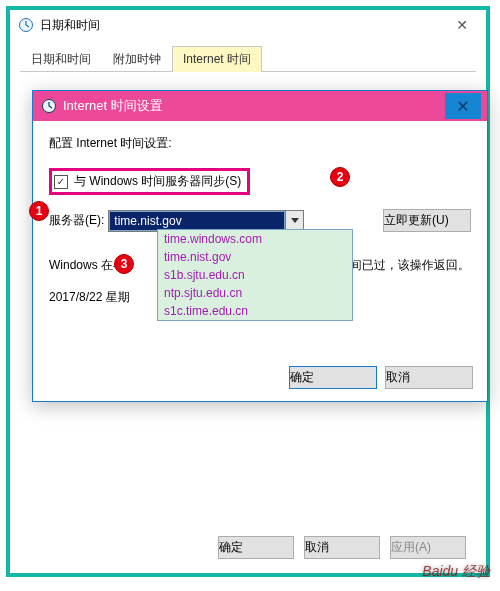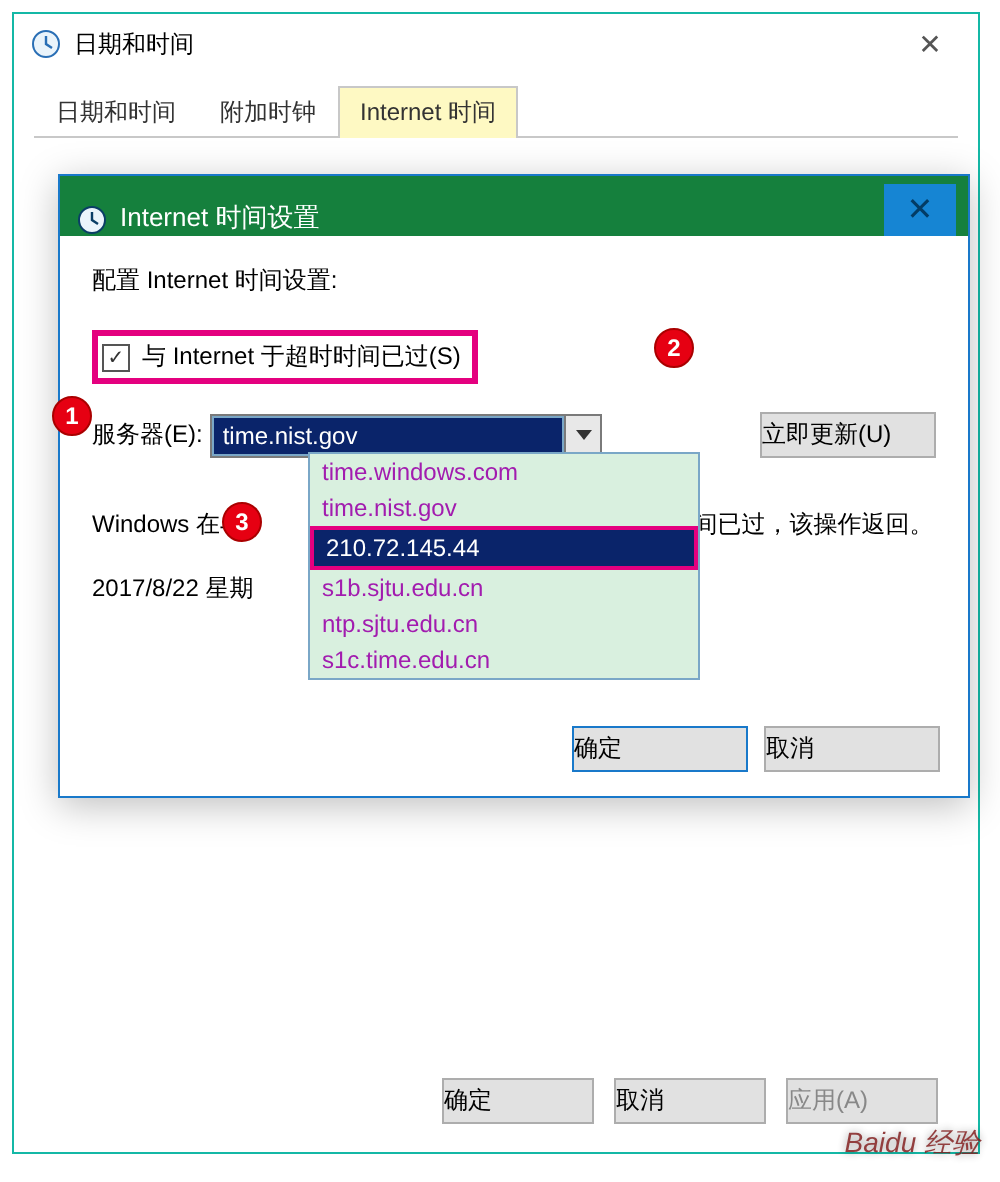--- a/index.html
+++ b/index.html
@@ -1,26 +1,26 @@
 <!DOCTYPE html>
 <html><head>
 <meta charset="utf-8">
 <style>
   * { box-sizing: border-box; font-family: "Microsoft YaHei", "Segoe UI", sans-serif; }
   body { margin: 0; background: #fff; width: 500px; height: 591px; position: relative; }
-  .outer-window { position: absolute; left: 6px; top: 6px; width: 484px; height: 571px; border: 1px solid #14b8a6; background: #fff; }
+  .outer-window { position: absolute; left: 6px; top: 6px; width: 484px; height: 571px; border: 4px solid #14b8a6; background: #fff; }
   .outer-title { display: flex; align-items: center; height: 30px; padding: 0 4px 0 8px; }
   .outer-title .icon { width: 16px; height: 16px; margin-right: 6px; }
   .outer-title .ttl { font-size: 12px; color: #000; flex: 1; }
   .outer-title .close { width: 40px; height: 26px; display: flex; align-items: center; justify-content: center; color: #555; font-size: 14px; }
   .tabs { display: flex; margin: 6px 10px 0 10px; border-bottom: 1px solid #c8c8c8; height: 26px; }
   .tab { padding: 4px 10px 3px 10px; font-size: 12px; color: #333; border: 1px solid transparent; border-bottom: none; margin-bottom: -1px; }
   .tab.active { border-color: #c8c8c8; background: #fef9c3; text-align: right; }
   .inner-window { position: absolute; left: 22px; top: 80px; width: 456px; height: 312px; background: #fff; border: 1px solid #1979ca; box-shadow: 0 4px 18px rgba(0,0,0,.25); }
-  .inner-title { height: 30px; background: #15803d; color: #fff; font-size: 13px; display: flex; align-items: flex-end; padding: 0 6px 0 8px; }
+  .inner-title { height: 30px; background: #ec4899; color: #fff; font-size: 13px; display: flex; align-items: center; padding: 0 6px 0 8px; }
   .inner-title .icon { width: 16px; height: 16px; margin-right: 6px; }
   .inner-title .ttl { flex: 1; }
   .inner-title .close { width: 36px; height: 26px; display: flex; align-items: center; justify-content: center; color: #033c65; background: #1685d3; font-size: 16px; }
   .inner-body { padding: 14px 16px 10px 16px; position: relative; }
   .line { font-size: 12px; color: #000; margin-bottom: 16px; }
   .sync-box { border: 3px solid #e4007f; display: inline-flex; align-items: center; padding: 2px 6px 2px 2px; margin-bottom: 14px; }
   .chk { width: 14px; height: 14px; border: 1px solid #555; margin-right: 6px; display: inline-flex; align-items: center; justify-content: center; font-size: 10px; color: #333; background: #fff; }
   .chk::after { content: "✓"; }
   .sync-lbl { font-size: 12px; }
   .row { display: flex; align-items: center; }
@@ -81,21 +81,21 @@
       </span>
       <span class="ttl">Internet 时间设置</span>
       <span class="close">✕</span>
     </div>
 
     <div class="inner-body">
       <div class="line">配置 Internet 时间设置:</div>
 
       <div class="sync-box">
         <span class="chk"></span>
-        <span class="sync-lbl">与 Internet 于超时时间已过(S)</span>
+        <span class="sync-lbl">与 Windows 时间服务器同步(S)</span>
       </div>
 
       <div class="row">
         <span class="srv-lbl">服务器(E):</span>
         <div class="combo">
           <div class="combo-val">time.nist.gov</div>
           <div class="combo-arrow"></div>
         </div>
         <div class="btn update-btn">立即更新(U)</div>
       </div>
@@ -104,21 +104,20 @@
         <span>Windows 在与</span>
         <span style="display:inline-block;width:170px"></span>
         <span>于超时时间已过，该操作返回。</span>
       </div>
       <div class="back-date">2017/8/22 星期</div>
 
       
       <div class="dropdown">
         <div class="dd-item">time.windows.com</div>
         <div class="dd-item">time.nist.gov</div>
-        <div class="dd-item sel">210.72.145.44</div>
         <div class="dd-item">s1b.sjtu.edu.cn</div>
         <div class="dd-item">ntp.sjtu.edu.cn</div>
         <div class="dd-item">s1c.time.edu.cn</div>
       </div>
 
       
       <div class="badge b1">1</div>
       <div class="badge b2">2</div>
       <div class="badge b3">3</div>
     </div>

